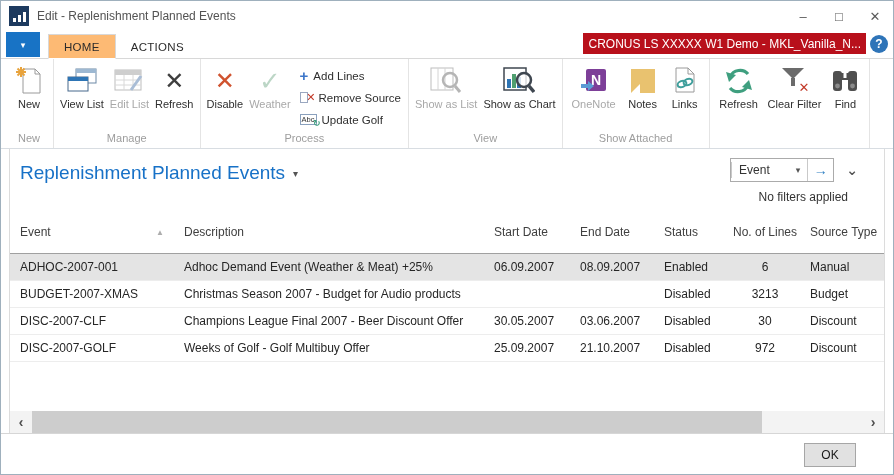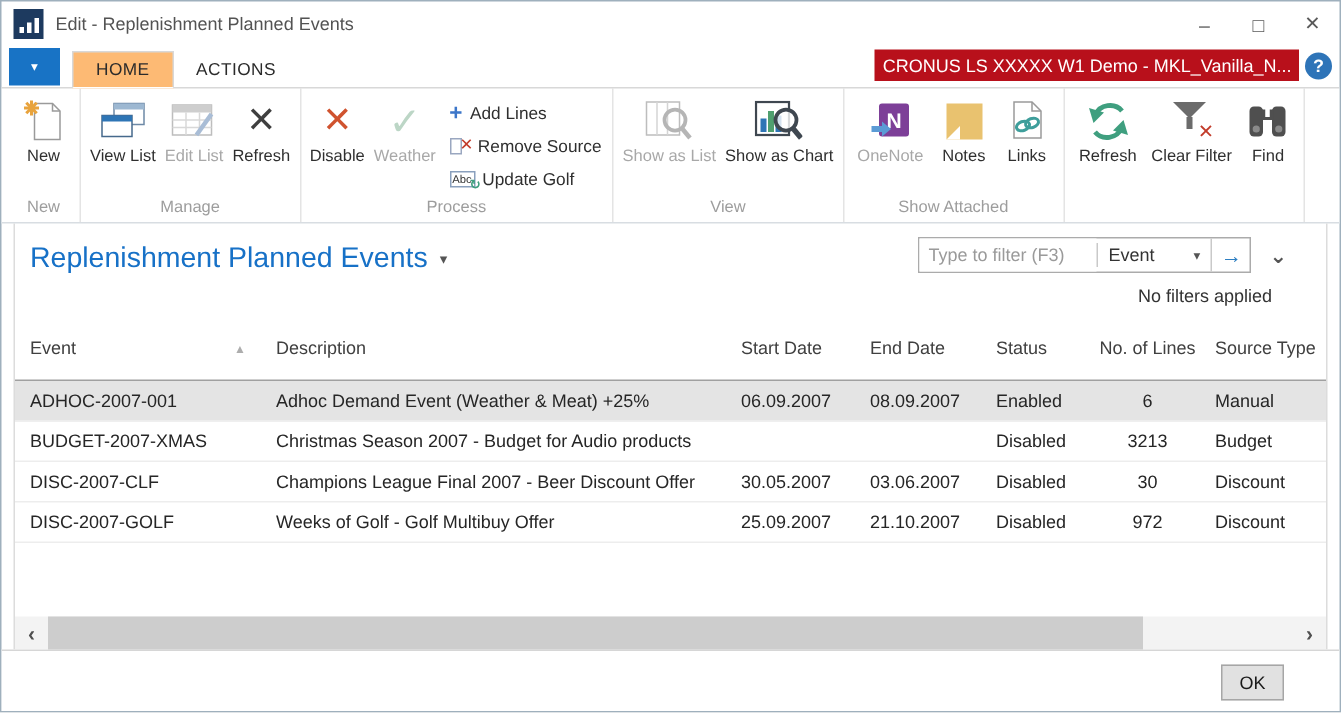--- a/index.html
+++ b/index.html
@@ -82,21 +82,21 @@
   .c-source{flex:1;padding-left:12px;}
   .thead .c-lines{white-space:normal;line-height:14px;}
   .tbl-fill{height:49px;}
   
   .hscroll{height:22px;display:flex;align-items:stretch;background:#f3f3f3;}
   .harrow{width:22px;display:flex;align-items:center;justify-content:center;color:#4f4f4f;font-size:14px;font-weight:bold;}
   .htrack{flex:1;position:relative;}
   .hthumb{position:absolute;left:0;top:0;bottom:0;width:88%;background:#cdcdcd;}
   
   .footer{height:43px;border-top:1px solid #d6d6d6;display:flex;align-items:center;justify-content:flex-end;background:#fff;}
-  .ok-btn{width:42px;height:24px;background:#e1e1e1;border:1px solid #a6a6a6;font-size:12px;color:#1a1a1a;display:flex;align-items:center;justify-content:center;margin-right:37px;}
+  .ok-btn{width:52px;height:24px;background:#e1e1e1;border:1px solid #a6a6a6;font-size:12px;color:#1a1a1a;display:flex;align-items:center;justify-content:center;margin-right:37px;}
 </style>
 </head>
 <body>
 
 <div class="window">
 
   <div class="titlebar">
     <div class="app-icon">
         <i class="b1"></i>
         <i class="b2"></i>
@@ -331,21 +331,20 @@
   </div>
 
   <div class="page-body">
     <div class="content-head">
       <div class="page-title">
         <span>Replenishment Planned Events</span>
         <span class="caret">▾</span>
       </div>
       <div class="filter-wrap">
         <div class="filter-box">
-          <input placeholder="Type to filter (F3)" style="">
           <div class="fsep"></div>
           <div class="ffield">
             <span>Event</span>
             <span class="caret">▾</span>
           </div>
           <div class="fgo">
               <span>→</span>
             </div>
         </div>
         <div class="fexpand"><span>⌄</span></div>

